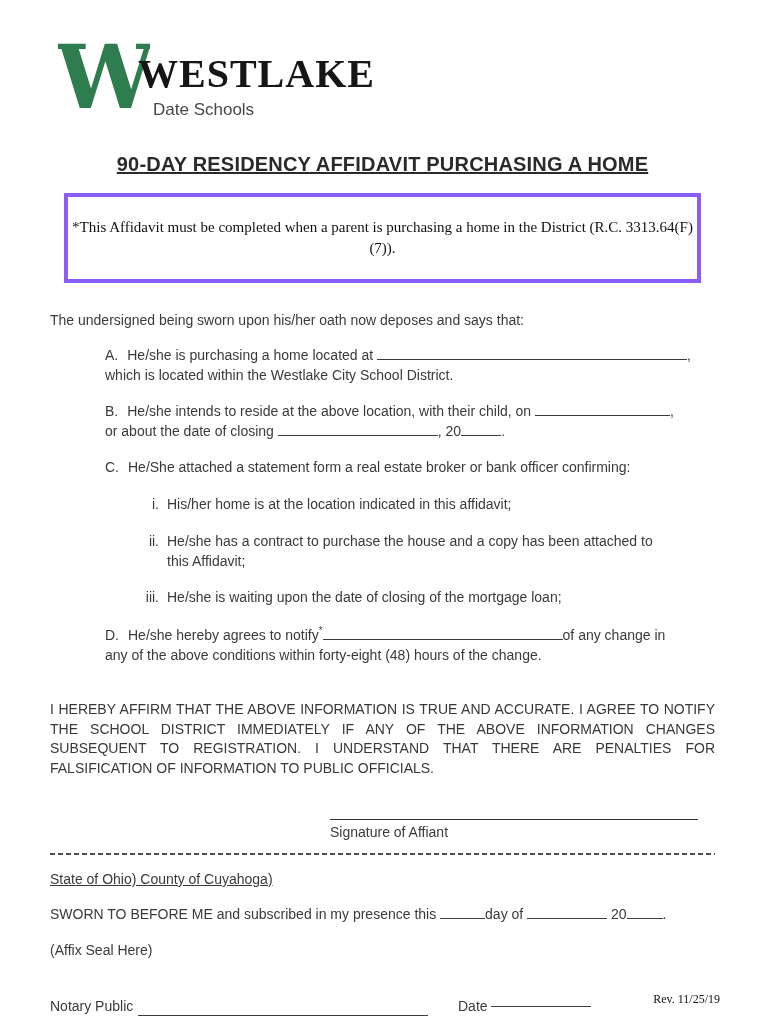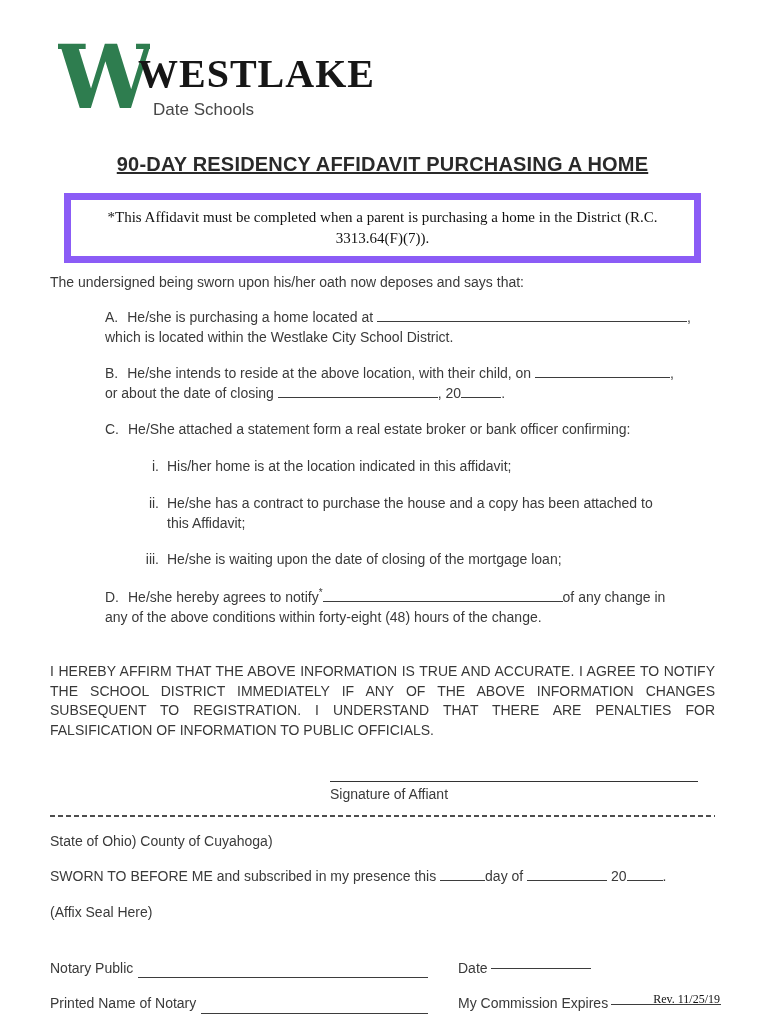--- a/index.html
+++ b/index.html
@@ -30,28 +30,28 @@
   .logo-tagline { font-size: 17px; color: #474747; margin-top: 4px; margin-left: 15px; }
 
   
   .doc-title {
     margin-top: 28px; text-align: center;
     font-weight: 700; font-size: 20px; letter-spacing: 0.2px;
     color: #2a2a2a; text-decoration: underline;
   }
   .notice-box {
     margin: 15px 14px 0 14px;
-    border: 7px solid #8b5cf6;
-    padding: 7px 4px;
+    border: 4px solid #8b5cf6;
+    padding: 20px 4px;
     text-align: center;
     font-family: "Liberation Serif", serif;
     font-size: 15px; color: #111111;
   }
 
-  .intro { margin-top: 10px; }
+  .intro { margin-top: 28px; }
 
   
   .item { margin-left: 55px; margin-top: 16px; line-height: 1.42; }
   .ilabel { margin-right: 9px; }
   .subitem { display: flex; margin-left: 85px; margin-top: 17px; line-height: 1.42; }
   .sublabel { flex: 0 0 24px; text-align: right; margin-right: 8px; }
   .subtext { max-width: 505px; }
   sup.fn { font-size: 10px; vertical-align: super; }
 
   
@@ -65,21 +65,21 @@
 
   .signature-block { margin-top: 40px; margin-left: 280px; width: 368px; }
   .signature-line { width: 100%; border-bottom: 1px solid #333333; height: 1px; }
   .signature-label { margin-top: 3px; }
 
   .dashed-divider {
     margin-top: 10px; height: 2px;
     background: repeating-linear-gradient(to right, #4d4d4d 0 5px, transparent 5px 8px);
   }
 
-  .venue { margin-top: 15px; }
+  .venue { margin-top: 15px; text-decoration: underline; }
   .sworn { margin-top: 16px; }
   .seal-note { margin-top: 16px; }
 
   .notary-row { display: flex; align-items: flex-end; margin-top: 36px; }
   .notary-row.second { margin-top: 16px; }
   .nr-left { flex: 0 0 408px; display: flex; align-items: flex-end; padding-right: 30px; }
   .nr-left .nlabel { white-space: nowrap; padding-right: 5px; }
   .nr-left .blank { flex: 1 1 auto; }
   .nr-right { display: flex; align-items: center; }
   .nr-right .nlabel { white-space: nowrap; padding-right: 3px; }

